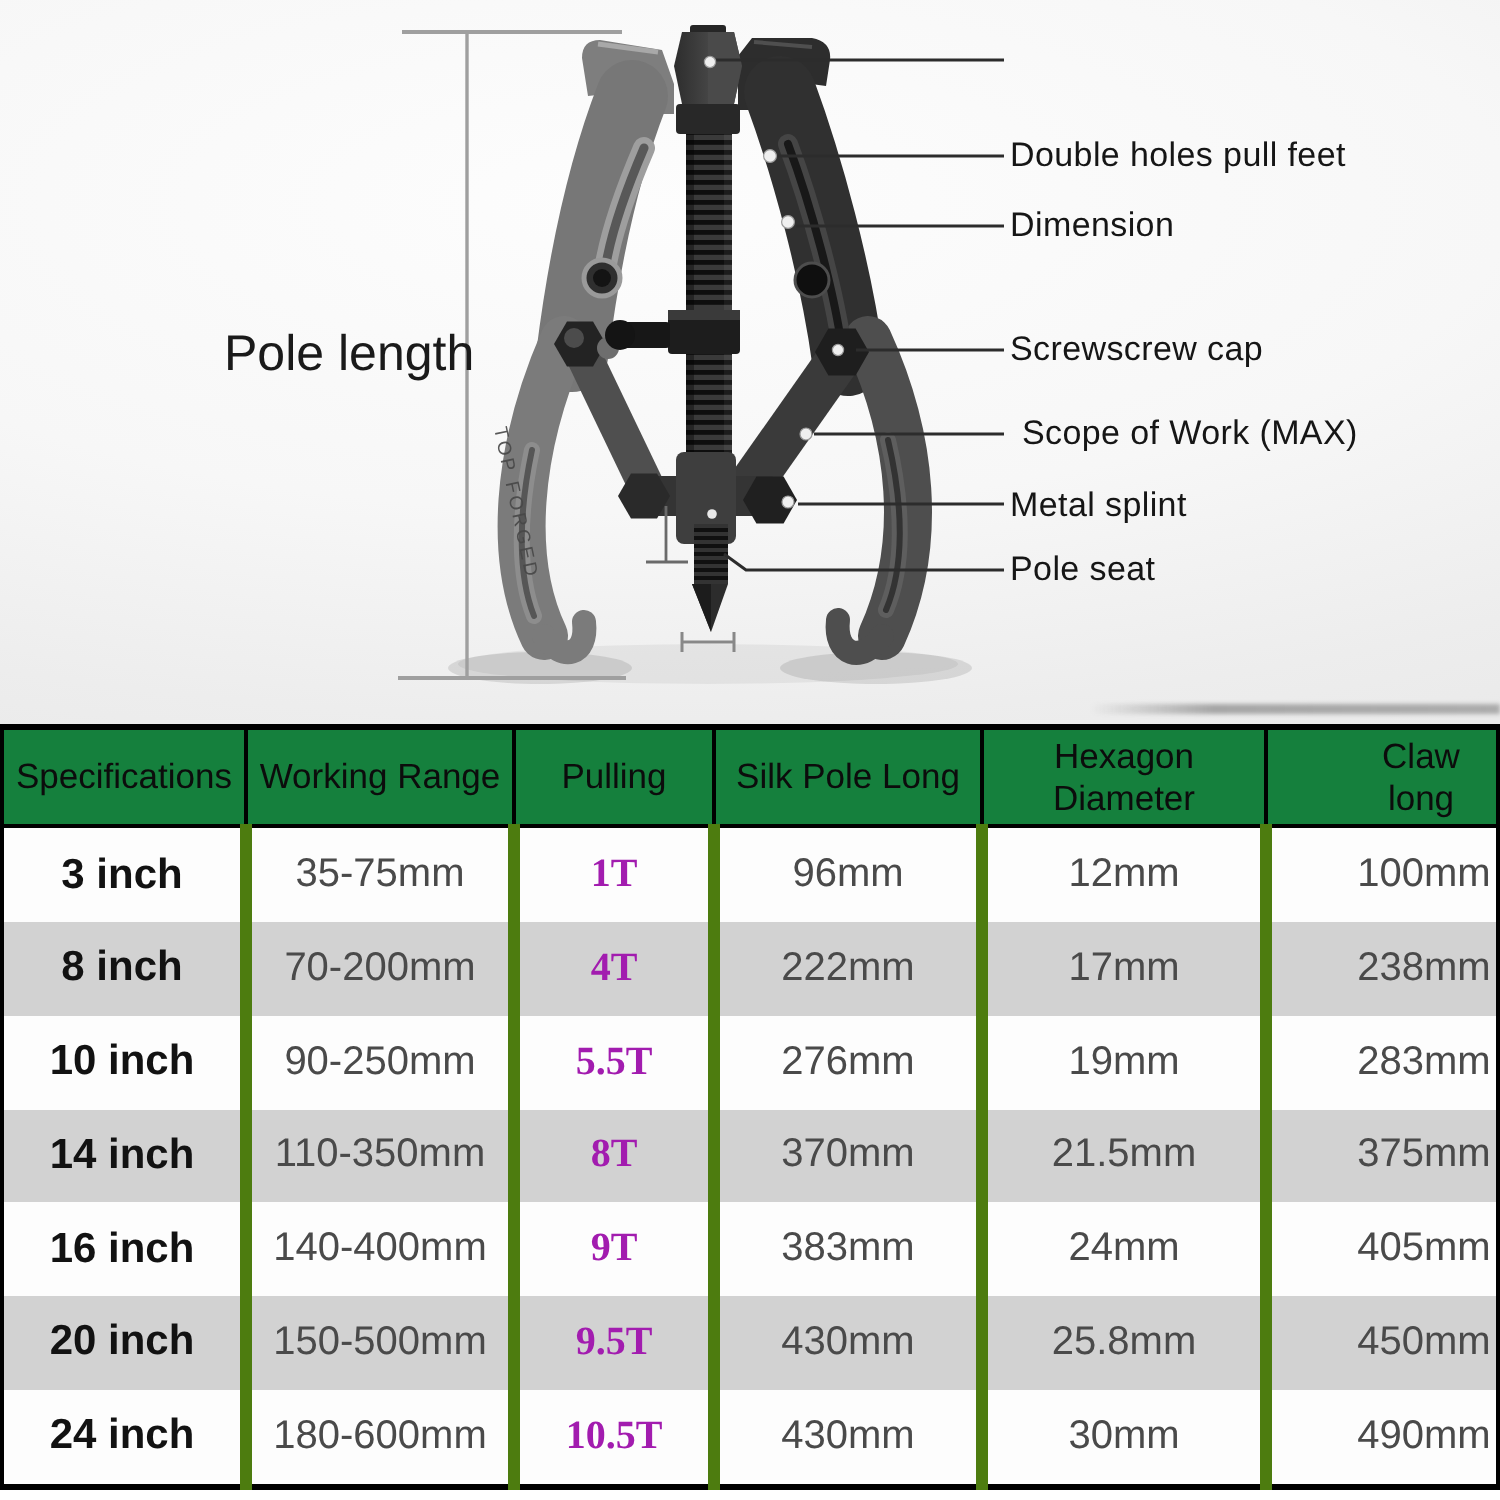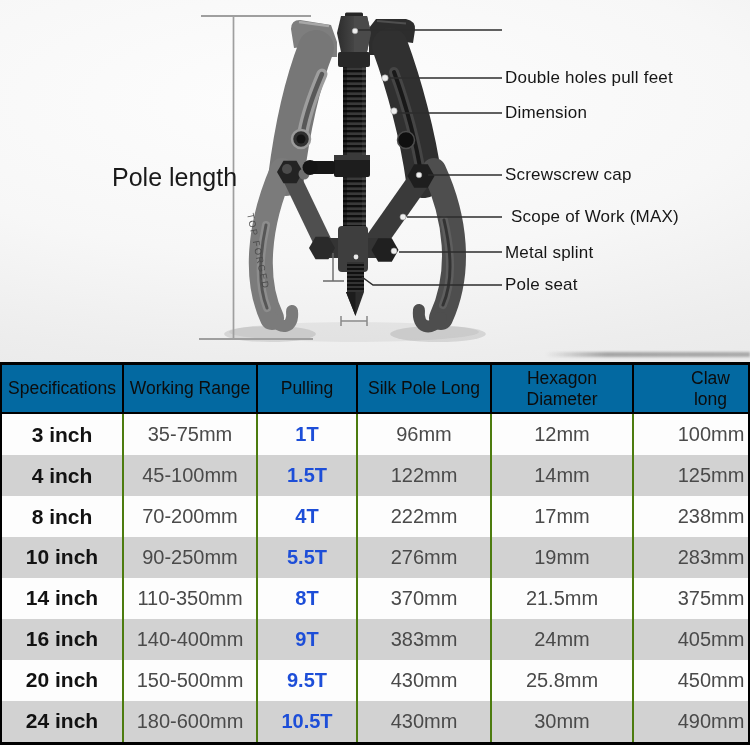--- a/index.html
+++ b/index.html
@@ -31,31 +31,31 @@
   .spec-table{
     position:absolute;left:0;top:362px;width:750px;height:383px;
     border-collapse:collapse;table-layout:fixed;
     border-top:3px solid #000;border-bottom:3px solid #000;
     border-left:2px solid #000;border-right:2px solid #000;
   }
   .spec-table col.c0{width:122px}.spec-table col.c1{width:134px}
   .spec-table col.c2{width:100px}.spec-table col.c3{width:134px}
   .spec-table col.c4{width:142px}.spec-table col.c5{width:116px}
   .spec-table th{
-    height:47px;background:#0369a1;border-bottom:2px solid #000;border-right:2px solid #000;
+    height:47px;background:#15803d;border-bottom:2px solid #000;border-right:2px solid #000;
     font-size:17.5px;font-weight:500;color:#0c0c0c;line-height:1.15;
     text-align:center;vertical-align:middle;padding:0 1px;
   }
   .spec-table th:last-child,.spec-table td:last-child{border-right:none;padding-left:40px;}
   .spec-table td{
-    height:33px;border-right:2px solid #4d7c0f;text-align:center;vertical-align:middle;
+    height:33px;border-right:6px solid #4d7c0f;text-align:center;vertical-align:middle;
     font-size:20px;font-weight:400;color:#4a4a4a;padding:0;
   }
   .spec-table td.col0{font-size:21px;font-weight:600;color:#121212;}
-  .spec-table td.col2{font-weight:700;color:#1d4ed8;}
+  .spec-table td.col2{font-weight:700;color:#a21caf;font-family:Liberation Serif, serif;}
   .spec-table tbody tr:nth-child(odd){background:#fdfdfd;}
   .spec-table tbody tr:nth-child(even){background:#d2d2d2;}
 </style>
 </head>
 <body>
 
 <div class="stage">
 
   <div class="photo-area">
 
@@ -208,28 +208,20 @@
     <tbody>
         <tr>
           <td class="col0">3 inch</td>
           <td class="col1">35-75mm</td>
           <td class="col2">1T</td>
           <td class="col3">96mm</td>
           <td class="col4">12mm</td>
           <td class="col5">100mm</td>
         </tr>
         <tr>
-          <td class="col0">4 inch</td>
-          <td class="col1">45-100mm</td>
-          <td class="col2">1.5T</td>
-          <td class="col3">122mm</td>
-          <td class="col4">14mm</td>
-          <td class="col5">125mm</td>
-        </tr>
-        <tr>
           <td class="col0">8 inch</td>
           <td class="col1">70-200mm</td>
           <td class="col2">4T</td>
           <td class="col3">222mm</td>
           <td class="col4">17mm</td>
           <td class="col5">238mm</td>
         </tr>
         <tr>
           <td class="col0">10 inch</td>
           <td class="col1">90-250mm</td>

